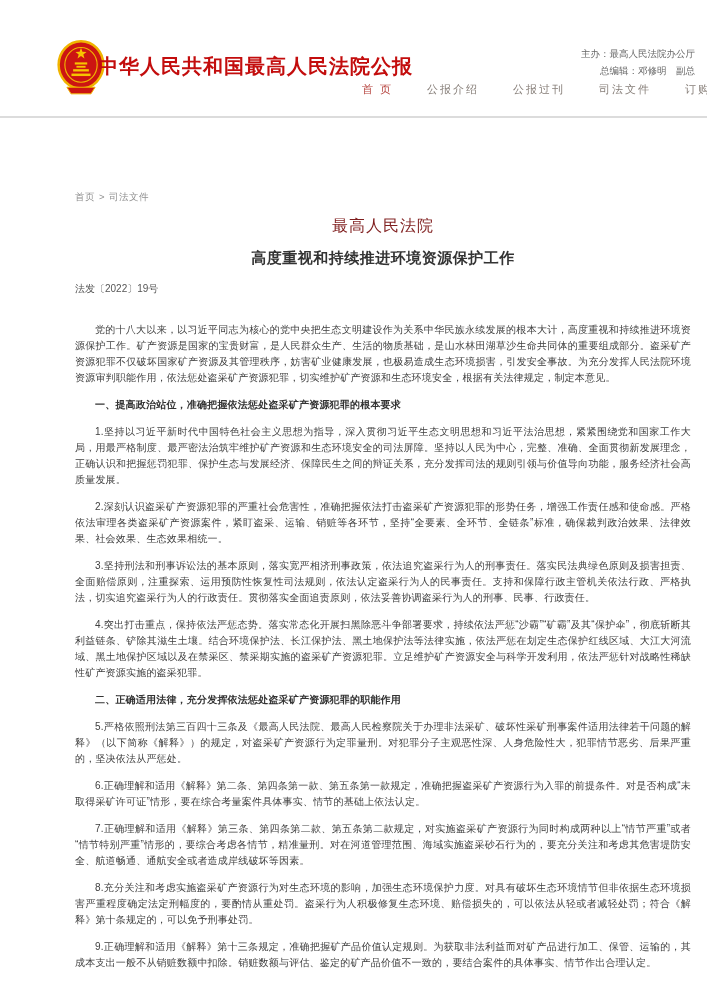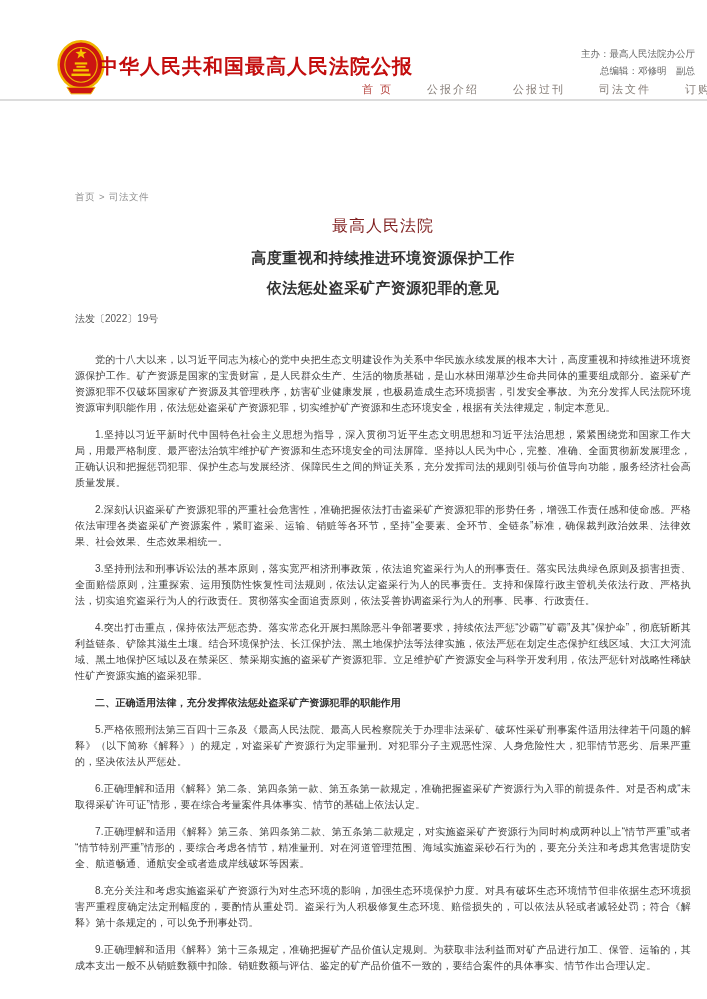--- a/index.html
+++ b/index.html
@@ -11,21 +11,21 @@
     --muted:#8f8f8f;
   }
   *{box-sizing:border-box;}
   html,body{margin:0;padding:0;}
   body{
     width:707px;height:999px;position:relative;background:#ffffff;
     font-family:"Liberation Sans","DejaVu Sans",sans-serif;
     overflow:hidden;
   }
   
-  .header{position:absolute;left:0;top:0;width:707px;height:101px;border-bottom:2px solid #dcdcdc;background:#fff;}
+  .header{position:absolute;left:0;top:0;width:707px;height:118px;border-bottom:2px solid #dcdcdc;background:#fff;}
   .logo{position:absolute;left:56px;top:40px;width:50px;height:58px;}
   .site-title{
     position:absolute;left:98px;top:53px;
     font-size:20px;font-weight:bold;color:var(--brand-red);
     letter-spacing:1px;white-space:nowrap;
   }
   .pub-info{
     position:absolute;right:12px;top:45px;text-align:right;
     font-size:9.5px;color:#666;line-height:17px;white-space:nowrap;
   }
@@ -96,24 +96,24 @@
     </nav>
 </header>
 
 <div class="breadcrumb">
   <a>首页</a><span class="sep">&gt;</span><span>司法文件</span>
 </div>
 
 <article class="article">
   <h2 class="issuer">最高人民法院</h2>
   <h1 class="doc-title">高度重视和持续推进环境资源保护工作</h1>
-  <h1 class="doc-title">依法惩处盗采矿产资源犯罪的意见</h1>
   <div class="doc-number">法发〔2022〕19号</div>
   <div class="body-blocks" id="body-blocks">
       <p>党的十八大以来，以习近平同志为核心的党中央把生态文明建设作为关系中华民族永续发展的根本大计，高度重视和持续推进环境资源保护工作。矿产资源是国家的宝贵财富，是人民群众生产、生活的物质基础，是山水林田湖草沙生命共同体的重要组成部分。盗采矿产资源犯罪不仅破坏国家矿产资源及其管理秩序，妨害矿业健康发展，也极易造成生态环境损害，引发安全事故。为充分发挥人民法院环境资源审判职能作用，依法惩处盗采矿产资源犯罪，切实维护矿产资源和生态环境安全，根据有关法律规定，制定本意见。</p>
+      <p class="heading">一、提高政治站位，准确把握依法惩处盗采矿产资源犯罪的根本要求</p>
       <p>1.坚持以习近平新时代中国特色社会主义思想为指导，深入贯彻习近平生态文明思想和习近平法治思想，紧紧围绕党和国家工作大局，用最严格制度、最严密法治筑牢维护矿产资源和生态环境安全的司法屏障。坚持以人民为中心，完整、准确、全面贯彻新发展理念，正确认识和把握惩罚犯罪、保护生态与发展经济、保障民生之间的辩证关系，充分发挥司法的规则引领与价值导向功能，服务经济社会高质量发展。</p>
       <p>2.深刻认识盗采矿产资源犯罪的严重社会危害性，准确把握依法打击盗采矿产资源犯罪的形势任务，增强工作责任感和使命感。严格依法审理各类盗采矿产资源案件，紧盯盗采、运输、销赃等各环节，坚持“全要素、全环节、全链条”标准，确保裁判政治效果、法律效果、社会效果、生态效果相统一。</p>
       <p>3.坚持刑法和刑事诉讼法的基本原则，落实宽严相济刑事政策，依法追究盗采行为人的刑事责任。落实民法典绿色原则及损害担责、全面赔偿原则，注重探索、运用预防性恢复性司法规则，依法认定盗采行为人的民事责任。支持和保障行政主管机关依法行政、严格执法，切实追究盗采行为人的行政责任。贯彻落实全面追责原则，依法妥善协调盗采行为人的刑事、民事、行政责任。</p>
       <p>4.突出打击重点，保持依法严惩态势。落实常态化开展扫黑除恶斗争部署要求，持续依法严惩“沙霸”“矿霸”及其“保护伞”，彻底斩断其利益链条、铲除其滋生土壤。结合环境保护法、长江保护法、黑土地保护法等法律实施，依法严惩在划定生态保护红线区域、大江大河流域、黑土地保护区域以及在禁采区、禁采期实施的盗采矿产资源犯罪。立足维护矿产资源安全与科学开发利用，依法严惩针对战略性稀缺性矿产资源实施的盗采犯罪。</p>
       <p class="heading">二、正确适用法律，充分发挥依法惩处盗采矿产资源犯罪的职能作用</p>
       <p>5.严格依照刑法第三百四十三条及《最高人民法院、最高人民检察院关于办理非法采矿、破坏性采矿刑事案件适用法律若干问题的解释》（以下简称《解释》）的规定，对盗采矿产资源行为定罪量刑。对犯罪分子主观恶性深、人身危险性大，犯罪情节恶劣、后果严重的，坚决依法从严惩处。</p>
       <p>6.正确理解和适用《解释》第二条、第四条第一款、第五条第一款规定，准确把握盗采矿产资源行为入罪的前提条件。对是否构成“未取得采矿许可证”情形，要在综合考量案件具体事实、情节的基础上依法认定。</p>
       <p>7.正确理解和适用《解释》第三条、第四条第二款、第五条第二款规定，对实施盗采矿产资源行为同时构成两种以上“情节严重”或者“情节特别严重”情形的，要综合考虑各情节，精准量刑。对在河道管理范围、海域实施盗采砂石行为的，要充分关注和考虑其危害堤防安全、航道畅通、通航安全或者造成岸线破坏等因素。</p>
       <p>8.充分关注和考虑实施盗采矿产资源行为对生态环境的影响，加强生态环境保护力度。对具有破坏生态环境情节但非依据生态环境损害严重程度确定法定刑幅度的，要酌情从重处罚。盗采行为人积极修复生态环境、赔偿损失的，可以依法从轻或者减轻处罚；符合《解释》第十条规定的，可以免予刑事处罚。</p>
       <p>9.正确理解和适用《解释》第十三条规定，准确把握矿产品价值认定规则。为获取非法利益而对矿产品进行加工、保管、运输的，其成本支出一般不从销赃数额中扣除。销赃数额与评估、鉴定的矿产品价值不一致的，要结合案件的具体事实、情节作出合理认定。</p>

